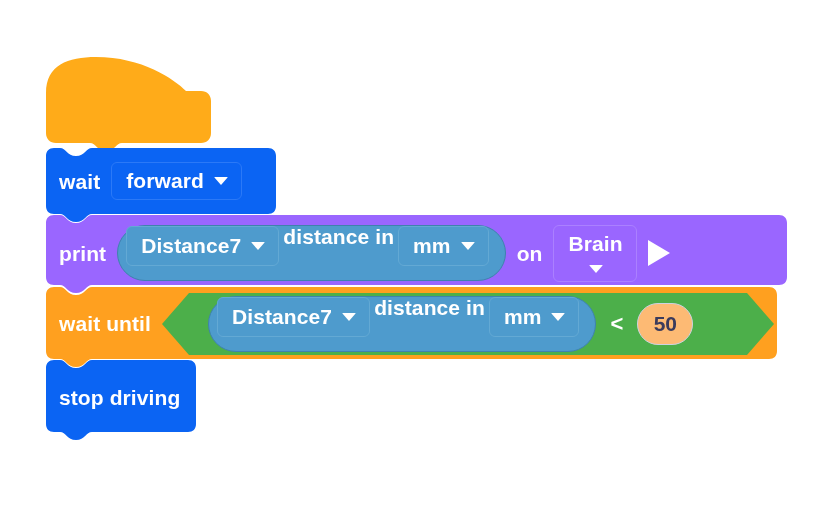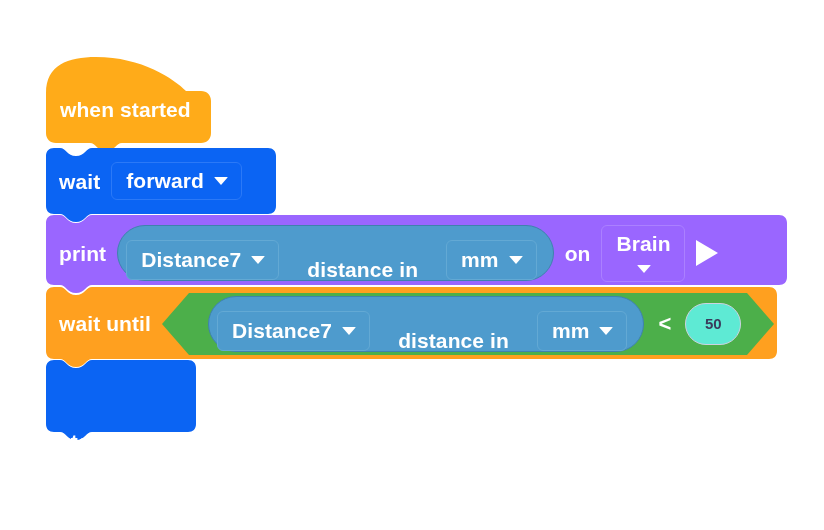--- a/index.html
+++ b/index.html
@@ -69,44 +69,44 @@
     border-right: 7.5px solid transparent;
     border-top: 8.5px solid #ffffff;
     border-radius: 1px;
     flex: 0 0 auto;
     margin-top: 1px;
   }
 
   
   .reporter {
     display: flex;
-    align-items: flex-end;
+    align-items: flex-start;
     border-radius: 999px;
     background: #4e9bcd;
     border: 1.5px solid #3f82ae;
     height: 56px;
     box-sizing: border-box;
     padding: 0 16px 0 8px;
-    gap: 28px;
+    gap: 4px;
     cursor: pointer;
   }
   .reporter .dropdown { height: 40px; }
 
   
   .num-oval {
-    background: #5eead4;
+    background: #fdba74;
     border: 1.5px solid #cdd2e0;
     border-radius: 999px;
     min-width: 56px;
     height: 42px;
     display: flex;
     align-items: center;
     justify-content: center;
     color: #3b3b5c;
-    font-size: 15px;
+    font-size: 21px;
     font-weight: bold;
     padding: 0 14px;
     box-sizing: border-box;
     cursor: text;
   }
 
   
   .play-tri {
     width: 0; height: 0;
     border-top: 13px solid transparent;
@@ -136,23 +136,20 @@
                C161,36 165,40 165,46
                L165,78
                C165,84 161,88 155,88
                L76,88
                C70,88 69,96 60,96
                C51,96 50,88 44,88
                L10,88
                C4,88 0,84 0,78
                Z" fill="#FFAB19"></path>
     </svg>
-    <div class="row" style="left:14px; top:36px; height:36px;">
-      <span class="blk-label">when started</span>
-    </div>
   </div>
 
   <div class="block" style="left:46px; top:148px; width:232px; height:75px;">
     <svg width="236" height="78" viewBox="0 0 236 78">
       <path d="M0,8
                C0,3 3,0 8,0
                L14,0
                C20,0 21,8 30,8
                C39,8 40,0 46,0
                L222,0
@@ -278,18 +275,18 @@
                C147,0 150,3 150,8
                L150,64
                C150,69 147,72 142,72
                L46,72
                C40,72 39,80 30,80
                C21,80 20,72 14,72
                L8,72
                C3,72 0,69 0,64
                Z" fill="#0B64F3"></path>
     </svg>
-    <div class="row" style="left:13px; top:22px; height:30px;margin-top:44px;">
+    <div class="row" style="left:13px; top:22px; height:30px;">
       <span class="blk-label">stop driving</span>
     </div>
   </div>
 
 </div>
 
 </body></html>

